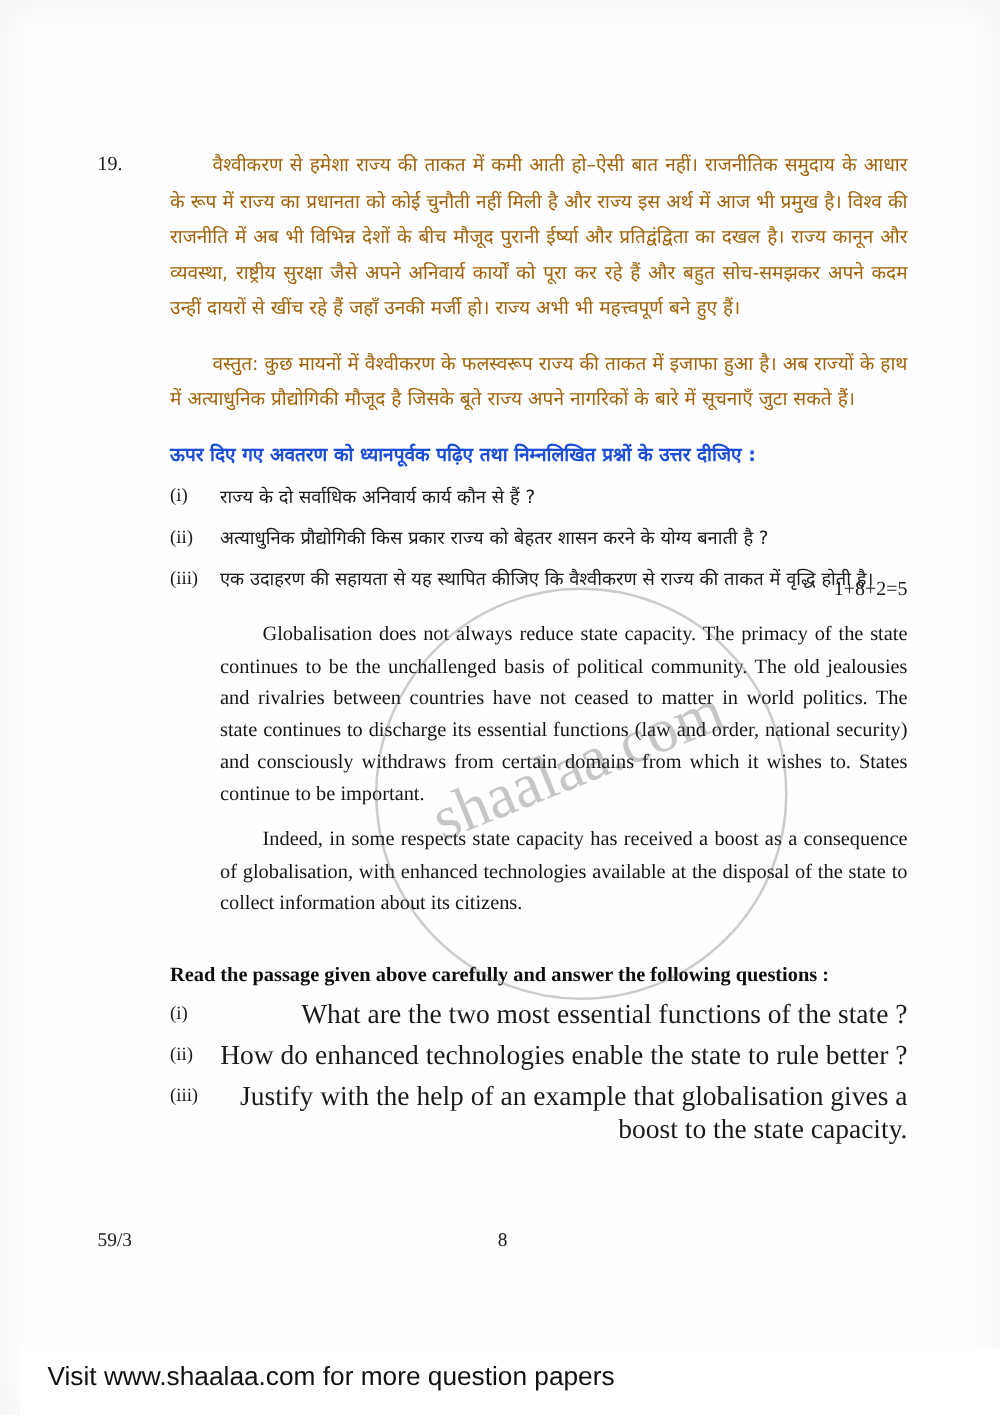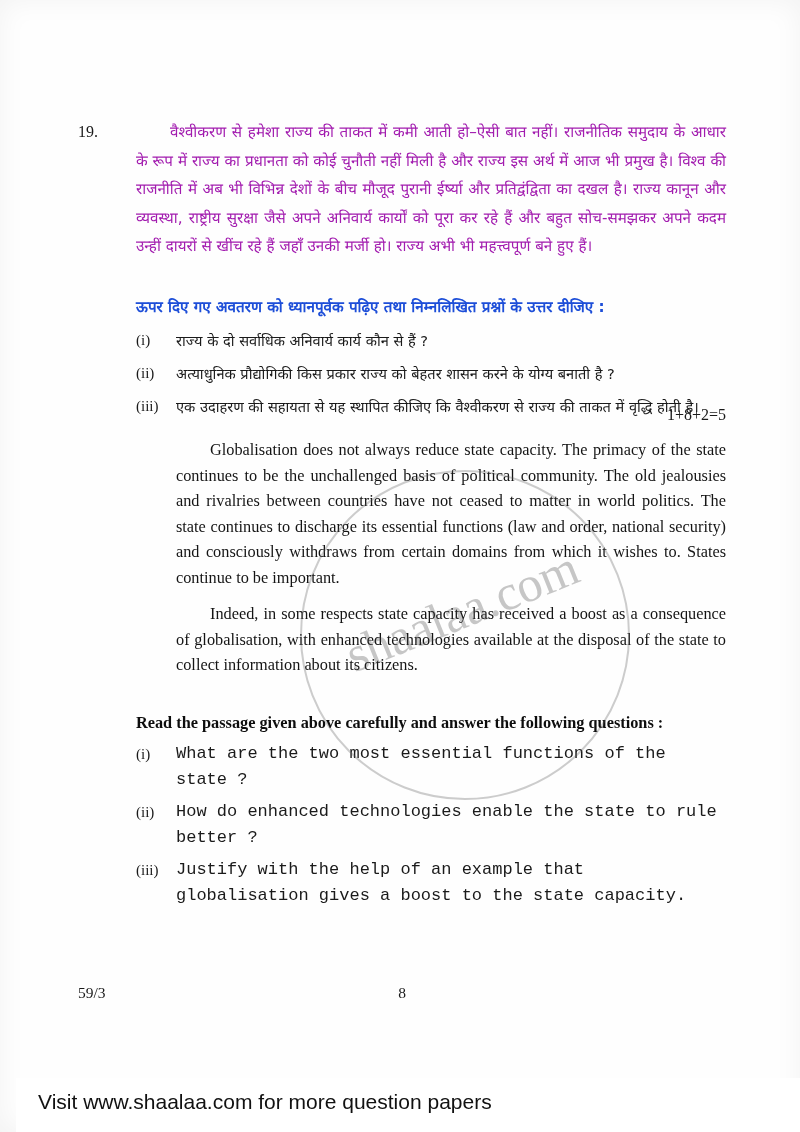--- a/index.html
+++ b/index.html
@@ -49,21 +49,21 @@
   }
   .qbody {
     flex: 1 1 auto;
   }
   .hindi {
     font-family: "DejaVu Sans", sans-serif;
     font-size: 15.2px;
     line-height: 28.5px;
     text-align: justify;
     text-justify: inter-word;
-    color: #a21caf;
+    color: #a16207;
   }
   .hindi-bold {
     font-family: "DejaVu Sans", sans-serif;
     font-weight: bold;
     font-size: 15.2px;
     line-height: 28.5px;
     color: #1d4ed8;
   }
   .para-indent {
     text-indent: 34px;
@@ -87,23 +87,24 @@
     font-family: "Liberation Serif", serif;
   }
   .subtext-hi {
     flex: 1 1 auto;
     font-family: "DejaVu Sans", sans-serif;
     font-size: 14.6px;
     line-height: 27px;
   }
   .subtext-en {
     flex: 1 1 auto;
-    font-family: Liberation Mono, monospace;
-    font-size: 17px;
+    font-family: Liberation Serif, serif;
+    font-size: 22px;
     line-height: 26px;
+    text-align: right;
   }
   .marks {
     text-align: right;
     font-family: "Liberation Serif", serif;
     font-size: 16px;
     margin-top: -20px;
     margin-bottom: 2px;
   }
   .english {
     font-family: "Liberation Serif", serif;
@@ -203,20 +204,21 @@
   <div class="content">
 
     <div class="qrow">
       <div class="qnum">19.</div>
       <div class="qbody">
 
         <div class="hindi para-indent">वैश्वीकरण से हमेशा राज्य की ताकत में कमी आती हो–ऐसी बात नहीं। राजनीतिक समुदाय के आधार के रूप में राज्य का प्रधानता को कोई चुनौती नहीं मिली है और राज्य इस अर्थ में आज भी प्रमुख है। विश्व की राजनीति में अब भी विभिन्न देशों के बीच मौजूद पुरानी ईर्ष्या और प्रतिद्वंद्विता का दखल है। राज्य कानून और व्यवस्था, राष्ट्रीय सुरक्षा जैसे अपने अनिवार्य कार्यों को पूरा कर रहे हैं और बहुत सोच-समझकर अपने कदम उन्हीं दायरों से खींच रहे हैं जहाँ उनकी मर्जी हो। राज्य अभी भी महत्त्वपूर्ण बने हुए हैं।</div>
 
         <div class="spacer-m"></div>
 
+        <div class="hindi para-indent">वस्तुत: कुछ मायनों में वैश्वीकरण के फलस्वरूप राज्य की ताकत में इजाफा हुआ है। अब राज्यों के हाथ में अत्याधुनिक प्रौद्योगिकी मौजूद है जिसके बूते राज्य अपने नागरिकों के बारे में सूचनाएँ जुटा सकते हैं।</div>
 
         <div class="spacer-m"></div>
 
         <div class="hindi-bold">ऊपर दिए गए अवतरण को ध्यानपूर्वक पढ़िए तथा निम्नलिखित प्रश्नों के उत्तर दीजिए :</div>
 
         <div class="sublist">
           <div class="subitem">
             <div class="sublabel">(i)</div>
             <div class="subtext-hi">राज्य के दो सर्वाधिक अनिवार्य कार्य कौन से हैं ?</div>
           </div>

